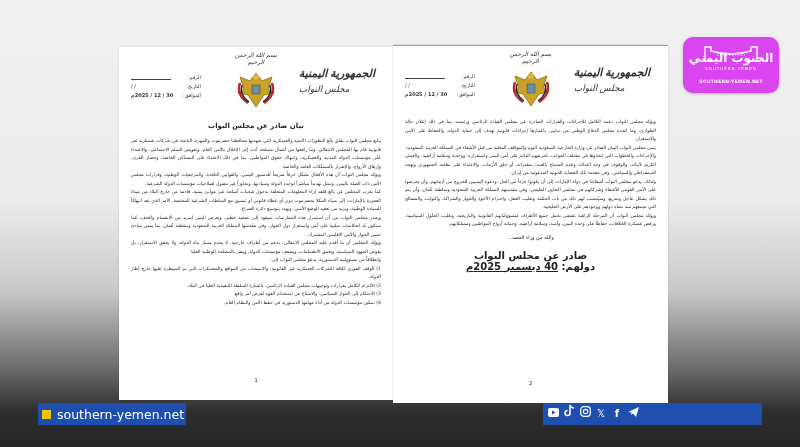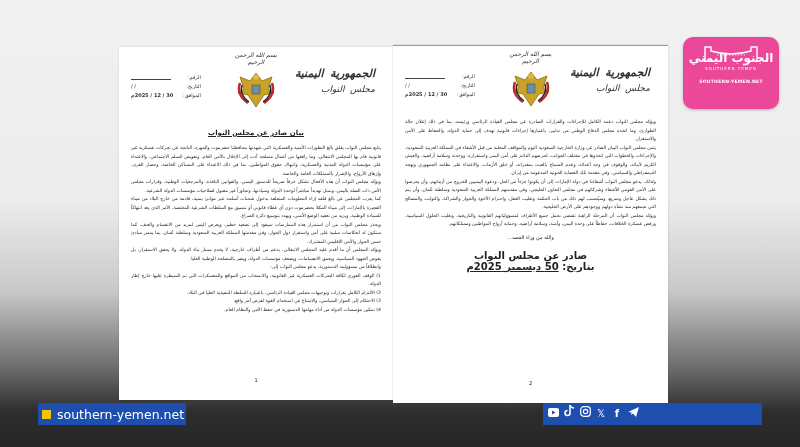--- a/index.html
+++ b/index.html
@@ -9,38 +9,38 @@
     background: linear-gradient(180deg, #f1f1f1 0%, #ececec 45%, #c9c9c9 65%, #6e6e6e 82%, #2e2e2e 92%, #262626 100%);
   }
   .page {
     position:absolute; background:#ffffff;
     box-shadow: 0 0 2px rgba(0,0,0,0.15);
     direction:rtl; overflow:hidden; color:#222;
   }
   #page-left { left:119px; top:47px; width:274px; height:353px; }
   #page-right { left:393px; top:45px; width:275px; height:357px; border-top:1px solid #999; }
   .hdr { position:relative; height:68px; }
-  .rep-title { position:absolute; right:18px; top:20px; text-align:right; font-family:Liberation Mono, monospace; color:#333; }
+  .rep-title { position:absolute; right:18px; top:20px; text-align:left; font-family:Liberation Serif, serif; color:#333; }
   .rep-title .l1 { font-size:11px; font-weight:bold; font-style:italic; }
   .rep-title .l2 { font-size:9px; font-style:italic; margin-top:4px; }
   .emblem { position:absolute; left:50%; top:4px; transform:translateX(-50%); width:60px; text-align:center; }
   .bismillah { font-size:6px; font-style:italic; color:#333; margin-bottom:2px; direction:rtl; }
   .meta { position:absolute; left:12px; top:26px; font-size:5px; color:#333; line-height:9px; width:70px; }
   .meta .row { display:flex; justify-content:space-between; direction:rtl; }
   .meta .line { border-bottom:0.6px solid #444; width:40px; height:6px; }
-  .doc-title { text-align:center; font-size:7px; font-weight:bold; text-decoration:underline; margin:14px 0 7px; }
+  .doc-title { text-align:center; font-size:7px; font-weight:bold; margin:7px 0 7px; }
   .body-text { padding:0 12px; font-size:4.6px; line-height:8.5px; text-align:justify; color:#2a2a2a; }
   .body-text p { margin:0; }
   .closing { text-align:center; font-size:5px; margin-top:5px; }
   .sign { text-align:center; font-size:10px; font-weight:bold; margin-top:10px; line-height:11px; }
   .sign .date span { text-decoration:underline; }
   .pnum { position:absolute; bottom:17px; left:50%; transform:translateX(-50%); font-size:5px; }
   .logo-card {
-    position:absolute; left:683px; top:37px; width:96px; height:72px;
-    background:#ec4899; border-radius:10px; color:#fff; text-align:center;
+    position:absolute; left:683px; top:37px; width:96px; height:56px;
+    background:#d946ef; border-radius:10px; color:#fff; text-align:center;
     box-shadow:0 1px 3px rgba(0,0,0,0.25);
   }
   .logo-card .arabic { font-size:12px; font-weight:bold; margin-top:14px; direction:rtl; }
   .logo-card .en { font-size:4px; letter-spacing:1px; margin-top:1px; }
   .logo-card .url { font-size:4.5px; font-weight:bold; margin-top:8px; letter-spacing:0.3px; }
   .logo-card svg { position:absolute; left:20px; top:7px; }
   .footer-left {
     position:absolute; left:38px; top:403px; height:22px; width:148px;
     background:#1f4fae; display:flex; align-items:center; padding:0 0 0 4px; box-sizing:border-box;
   }
@@ -140,22 +140,22 @@
   <div class="body-text" style="margin-top:4px">
     <p>ويؤكد مجلس النواب دعمه الكامل للإجراءات والقرارات الصادرة عن مجلس القيادة الرئاسي ورئيسه، بما في ذلك إعلان حالة الطوارئ، وما اتخذه مجلس الدفاع الوطني من تدابير، باعتبارها إجراءات قانونية تهدف إلى حماية الدولة، والحفاظ على الأمن والاستقرار.</p>
     <p>يثمن مجلس النواب البيان الصادر عن وزارة الخارجية السعودية اليوم والمواقف المعلنة من قبل الأشقاء في المملكة العربية السعودية، والإجراءات والخطوات التي اتخذوها في مختلف الجوانب، لحرصهم الدائم على أمن اليمن واستقراره، ووحدته وسلامة أراضيه، والعيش الكريم لأبنائه، والوقوف في وجه أعدائه، وعدم السماح بالعبث بمقدراته، أو خلق الأزمات، والاعتداء على نظامه الجمهوري ونهجه الديمقراطي والسياسي، وفي مقدمة تلك العصابة الحوثية المدعومة من إيران.</p>
     <p>ولذلك، يدعو مجلس النواب أشقاءنا في دولة الإمارات إلى أن يكونوا جزءاً من الحل، ودعوة اليمنيين للخروج من أزماتهم، وأن يحرصوا على الأمن القومي للأشقاء وشركائهم في مجلس التعاون الخليجي، وفي مقدمتهم المملكة العربية السعودية وسلطنة عُمان، وأن يتم ذلك بشكل عاجل وسريع، وسيُحسب لهم ذلك من باب الحكمة وتغليب العقل، واحترام الأخوة والجوار والشراكة، والثوابت والمصالح التي تجمعهم منذ نشأة دولهم ووجودهم على الأرض الخليجية.</p>
     <p>ويؤكد مجلس النواب أن المرحلة الراهنة تقتضي تحمل جميع الأطراف لمسؤولياتهم القانونية والتاريخية، وتغليب الحلول السياسية، ورفض عسكرة الخلافات، حفاظاً على وحدة اليمن، وأمنه، وسلامة أراضيه، وحماية أرواح المواطنين وممتلكاتهم.</p>
   </div>
   <div class="closing">والله من وراء القصد...</div>
   <div class="sign">
     <div>صادر عن مجلس النواب</div>
     <div class="date">
-      <span style="text-decoration:none">بتاريخ:</span>
-      <span>50 ديسمبر 2025م</span>
+      <span style="text-decoration:none">دولهم:</span>
+      <span>40 ديسمبر 2025م</span>
     </div>
   </div>
   <div class="pnum">2</div>
 </div>
 
 <div class="logo-card">
   <svg width="56" height="18" viewBox="0 0 56 18">
     <path d="M2 17 V3 H8 V7 Q28 13 48 7 V3 H54 V17" fill="none" stroke="#fff" stroke-width="1.4"></path>
     <line x1="14" y1="11" x2="42" y2="11" stroke="#fff" stroke-width="0.8" stroke-dasharray="1.5 1.5"></line>
   </svg>

